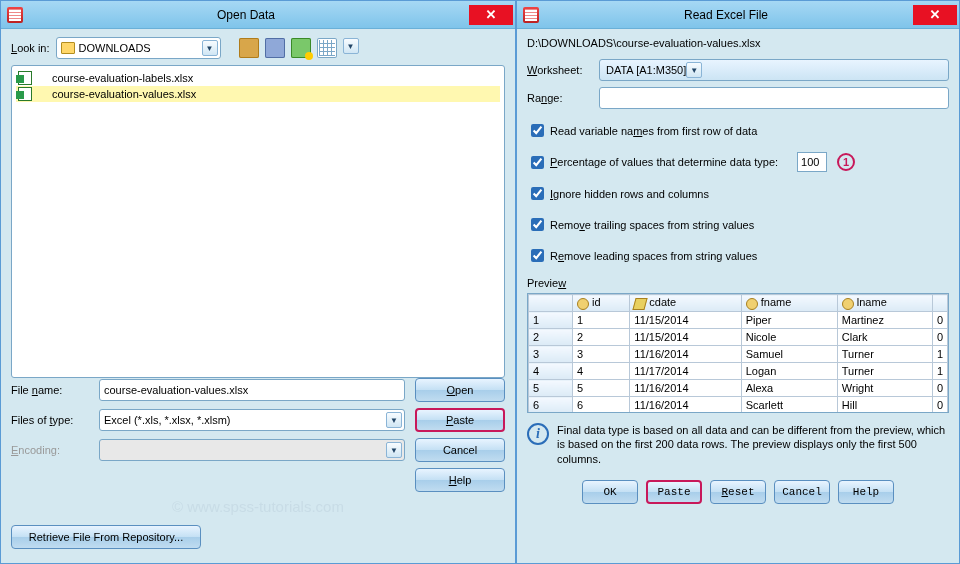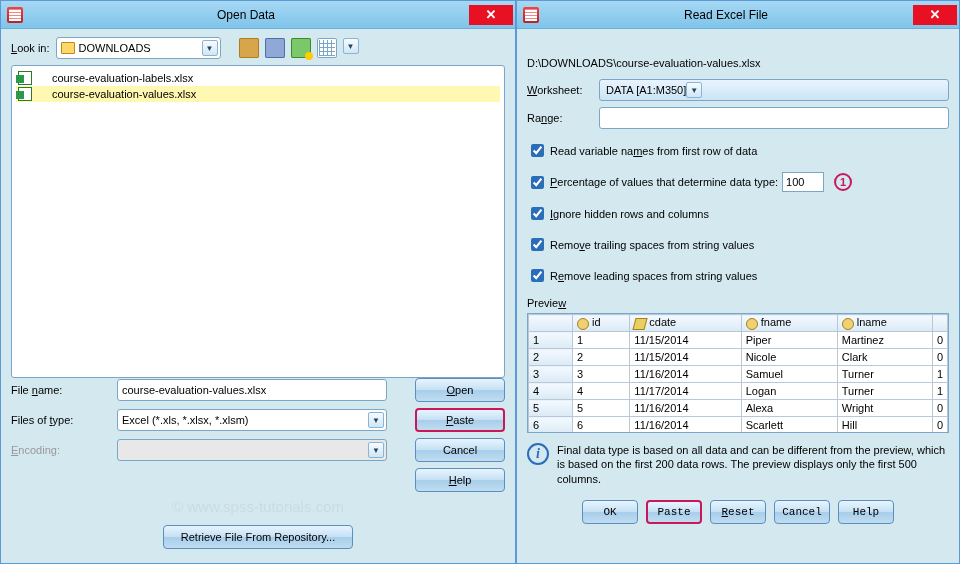--- a/index.html
+++ b/index.html
@@ -13,21 +13,21 @@
     display: flex;
   }
   .dialog {
     position: relative;
     background: #d4e8f0;
     border: 1px solid #5a9bd5;
     display: flex;
     flex-direction: column;
   }
   .dialog-left { width: 516px; height: 564px; }
-  .dialog-right { width: 444px; height: 564px; margin-left: 0; gap: 20px; }
+  .dialog-right { width: 444px; height: 564px; margin-left: 0; }
   .titlebar {
     height: 28px;
     background: linear-gradient(#a6d8f4, #7fc4ea);
     display: flex;
     align-items: center;
     position: relative;
     border-bottom: 1px solid #6ab0d8;
   }
   .title-icon {
     width: 16px; height: 16px;
@@ -128,21 +128,21 @@
   .xls-ico {
     width:14px;height:14px;
     background:#fff;
     border:1px solid #2a7a2a;
     position:relative;
   }
   .xls-ico::after{content:"";position:absolute;left:-3px;top:3px;width:8px;height:8px;background:#2a9a4a;}
   .form-grid {
     display:grid;
     grid-template-columns: 78px 1fr 90px;
-    gap: 6px 28px;
+    gap: 6px 10px;
     align-items:center;
     margin-top:0;
   }
   .text-input {
     height:22px;
     background:#fff;
     border:1px solid #7aa7c7;
     border-radius:3px;
     padding:0 4px;
     font: inherit;
@@ -164,38 +164,38 @@
     background:linear-gradient(#e8f4ff,#c4e0f4 50%,#a8ceea 51%,#c0dcf0);
     border:1px solid #5a8fc0;
     border-radius:4px;
     font:inherit;
     cursor:pointer;
     display:flex;align-items:center;justify-content:center;
   }
   .btn-highlight { border:2px solid #c8185a; }
   .disabled-text { color:#999; }
   .watermark { color:#c8dce6; font-size:15px; text-align:center; margin:6px 0;}
-  .retrieve-row{display:flex;justify-content:center;margin-top:4px;margin-bottom:6px;}
+  .retrieve-row{display:flex;margin-top:4px;margin-bottom:6px;}
   .retrieve-btn{min-width:190px;}
 
   
   .path-text { margin-bottom:10px; font-size:11px;}
   .ws-combo {
     flex:1; height:22px;
     border:1px solid #7aa7c7;
     background:linear-gradient(#e8f4ff,#cce4f4);
     border-radius:3px;
     display:flex;align-items:center;padding:0 2px 0 6px;
   }
   .checkbox-row{display:flex;align-items:center;margin:6px 0;}
   .chk {
     width:13px;height:13px;margin-right:6px;
     accent-color:#2a6db8;
   }
-  .pct-input{width:42px;height:20px;border:1px solid #7aa7c7;margin-left:4px;padding:4px 3px;font:inherit;text-align:left;}
+  .pct-input{width:30px;height:20px;border:1px solid #7aa7c7;margin-left:19px;padding:4px 3px;font:inherit;text-align:left;}
   .annotation-circle{
     width:18px;height:18px;border:2px solid #c8185a;border-radius:50%;
     color:#c8185a;font-weight:bold;font-size:11px;
     display:inline-flex;align-items:center;justify-content:center;
     margin-left:10px;
   }
   .preview-label{margin-top:6px;}
   .preview-box{
     border:1px solid #7aa7c7;
     background:#fff;

